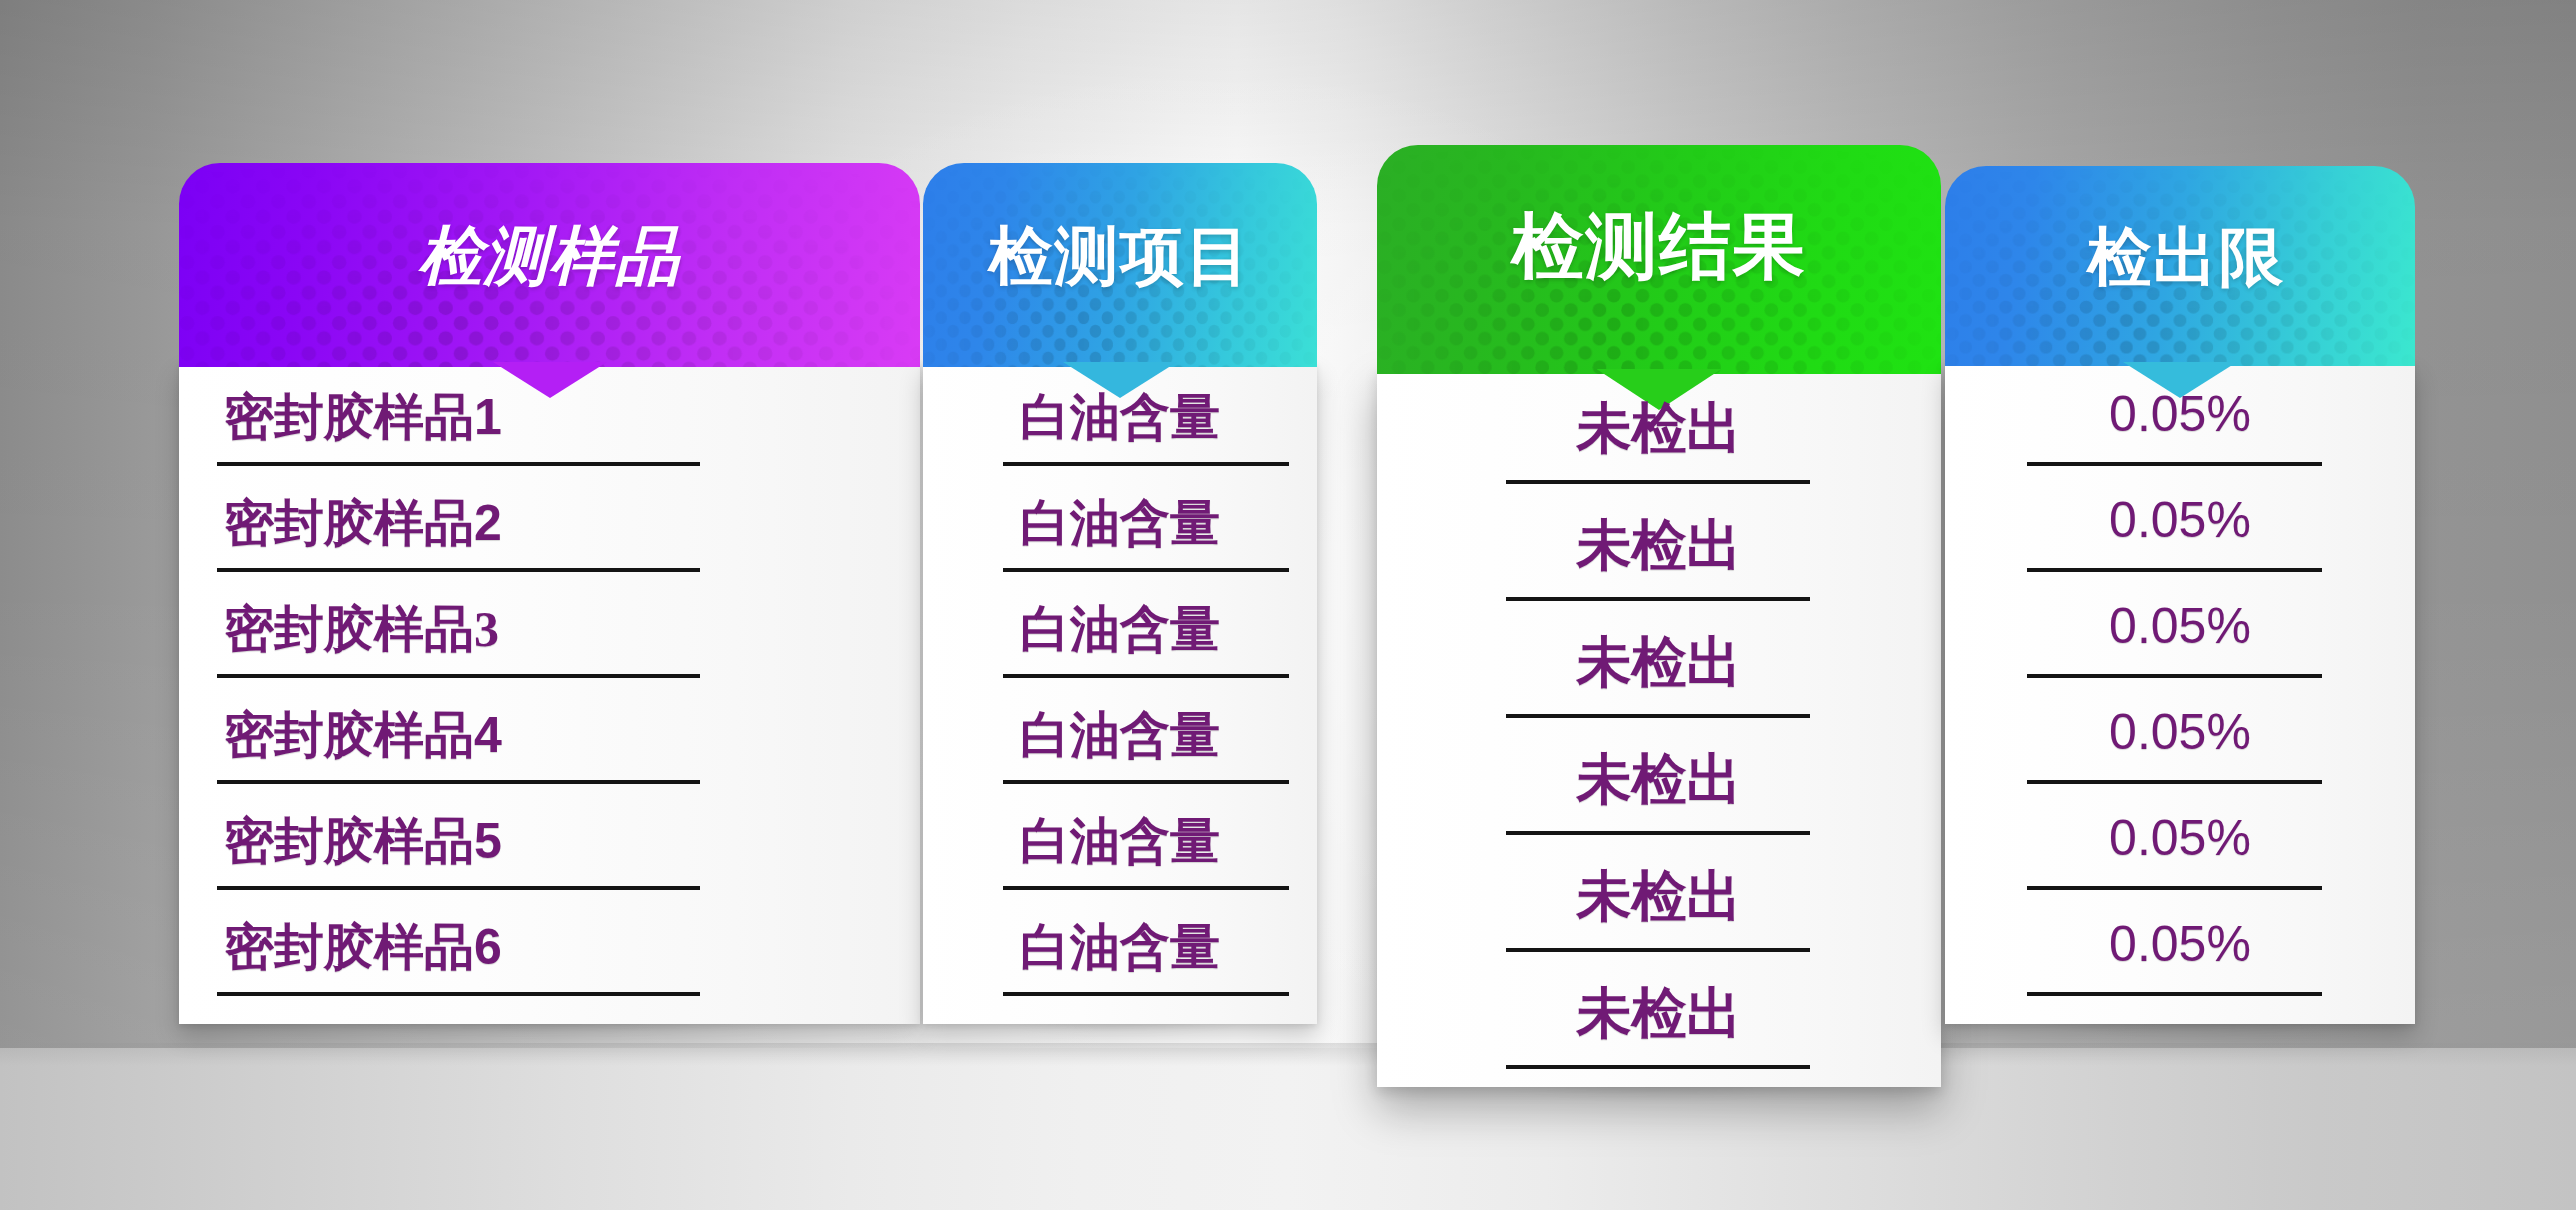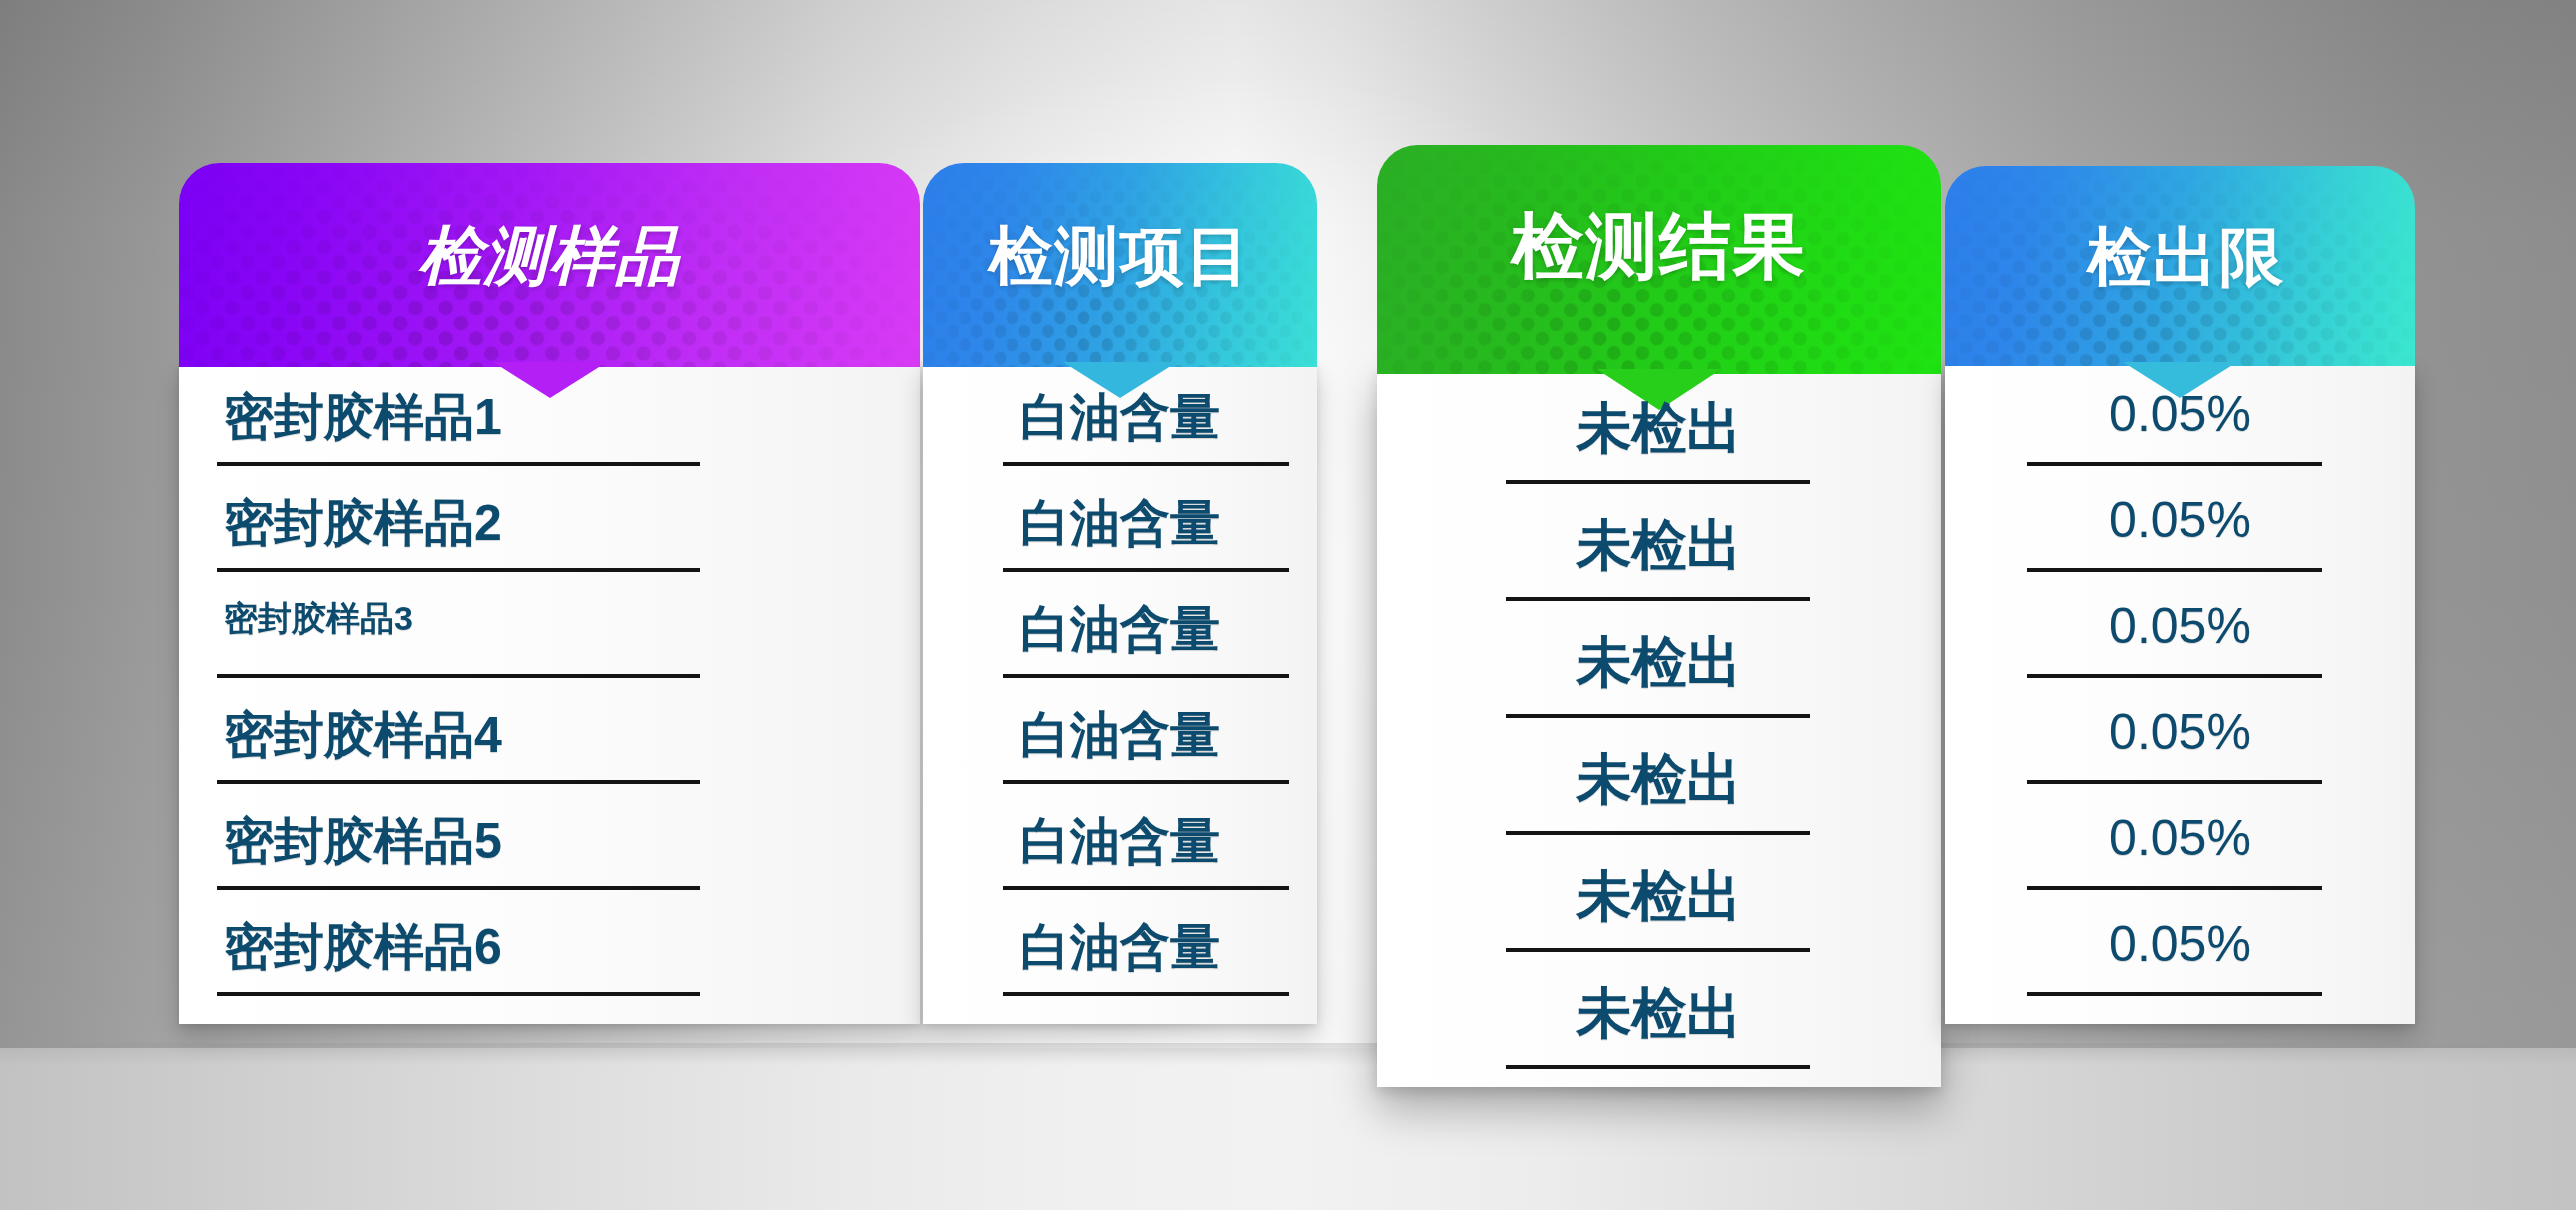--- a/index.html
+++ b/index.html
@@ -101,21 +101,21 @@
     position:absolute;left:50%;transform:translateX(-50%);
     overflow:hidden;
   }
   .head-notch svg{display:block;width:100%;height:100%;}
 
   
   .rows{position:absolute;left:0;right:0;}
   .row{position:relative;}
   .row-text{
     position:absolute;left:0;right:0;
-    color:#0c4a6e;font-weight:600;white-space:nowrap;
+    color:#701a75;font-weight:600;white-space:nowrap;
     text-shadow:0 0.9px 0.9px rgba(0,0,0,.16);
   }
   .row-rule{position:absolute;background:#141414;}
 
   .col-left .row-text{text-align:left;}
   .col-center .row-text{text-align:center;}
 </style>
 </head>
 <body>
 
@@ -167,21 +167,21 @@
     <div class="rows col-left" style="top:199px;">
       <div class="row" style="height:106px;">
         <div class="row-text" style="top:21.5px;left:45px;font-size:50px;">密封胶样品1</div>
         <div class="row-rule" style="left:38px;width:483px;top:100px;height:3.6px;"></div>
       </div>
       <div class="row" style="height:106px;">
         <div class="row-text" style="top:21.5px;left:45px;font-size:50px;">密封胶样品2</div>
         <div class="row-rule" style="left:38px;width:483px;top:100px;height:3.6px;"></div>
       </div>
       <div class="row" style="height:106px;">
-        <div class="row-text" style="top:21.5px;left:45px;font-size:34px;">密封胶样品3</div>
+        <div class="row-text" style="top:21.5px;left:45px;font-size:50px;font-family:Liberation Serif, serif;">密封胶样品3</div>
         <div class="row-rule" style="left:38px;width:483px;top:100px;height:3.6px;"></div>
       </div>
       <div class="row" style="height:106px;">
         <div class="row-text" style="top:21.5px;left:45px;font-size:50px;">密封胶样品4</div>
         <div class="row-rule" style="left:38px;width:483px;top:100px;height:3.6px;"></div>
       </div>
       <div class="row" style="height:106px;">
         <div class="row-text" style="top:21.5px;left:45px;font-size:50px;">密封胶样品5</div>
         <div class="row-rule" style="left:38px;width:483px;top:100px;height:3.6px;"></div>
       </div>

